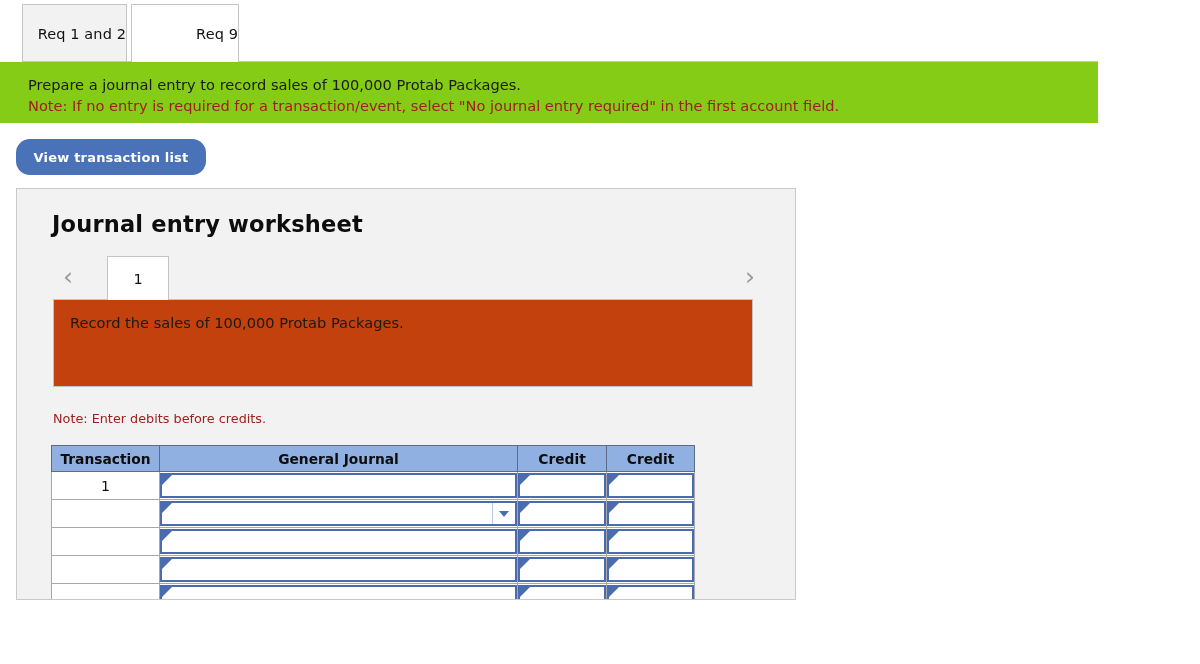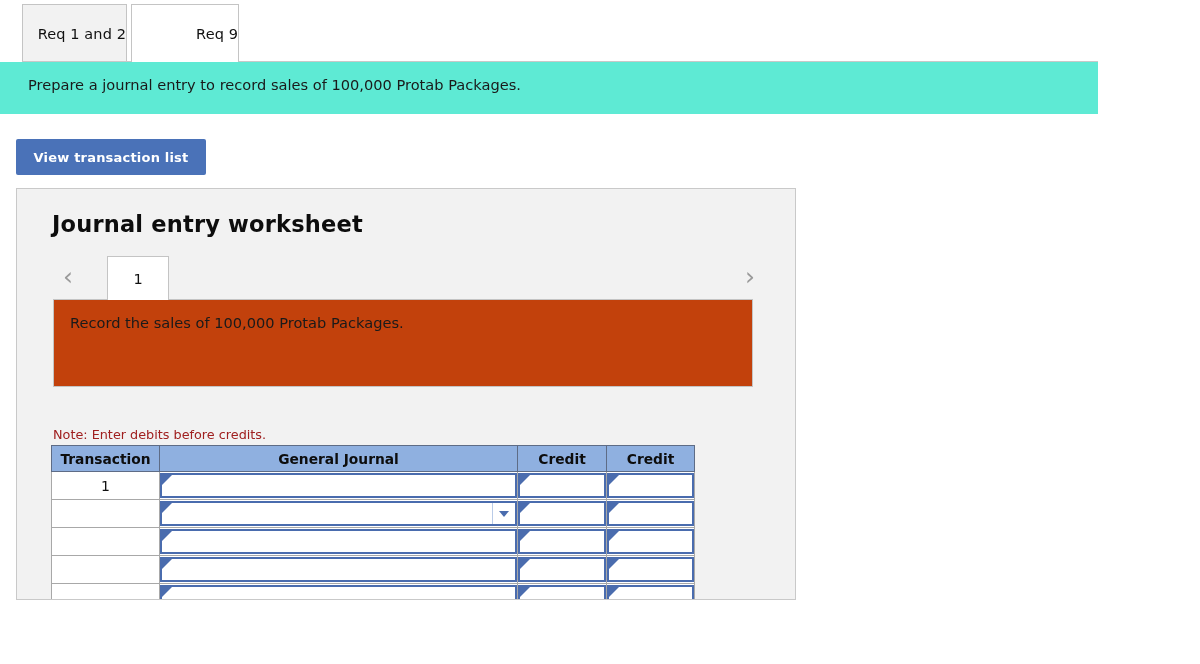--- a/index.html
+++ b/index.html
@@ -46,40 +46,40 @@
     border-color: #c4c4c4;
     z-index: 3;
   }
   #tab-0 { left: 22px;  width: 105px; }
   #tab-1 { left: 131px; width: 108px; }
 
   
   .banner {
     position: absolute;
     left: 0; top: 62px;
-    width: 1098px; height: 52px;
-    background: #5eead4;
+    width: 1098px; height: 61px;
+    background: #84cc16;
     padding: 12px 0 0 28px;
   }
   .banner-line {
     font-size: 14.6px;
     line-height: 21px;
     color: #1a1a1a;
     white-space: nowrap;
   }
   .banner-line.note { color: #a02020; }
 
   
   .view-btn {
     position: absolute;
     left: 16px; top: 139px;
     width: 190px; height: 36px;
     background: #4a72b8;
     border: none;
-    border-radius: 2px;
+    border-radius: 14px;
     color: #ffffff;
     font-family: "DejaVu Sans", "Liberation Sans", sans-serif;
     font-size: 13px;
     font-weight: bold;
     letter-spacing: .2px;
     cursor: pointer;
   }
 
   
   .panel {
@@ -146,21 +146,20 @@
   }
   .descbox-text {
     font-size: 14.6px;
     color: #1a1a1a;
   }
   .note-credits {
     position: absolute;
     left: 36px; top: 222px;
     font-size: 12.8px;
     color: #a02020;
-    margin-top: 16px;
   }
 
   
   .jtable {
     position: absolute;
     left: 34px; top: 256px;
     border-collapse: collapse;
     table-layout: fixed;
   }
   .jtable th {
@@ -232,20 +231,21 @@
     <span>Req 1 and 2</span>
   </div>
   <div class="tab active" id="tab-1">
     <span>Req 9</span>
   </div>
   <div class="tabstrip-line"></div>
 </div>
 
 <div class="banner">
   <div class="banner-line">Prepare a journal entry to record sales of 100,000 Protab Packages.</div>
+  <div class="banner-line note">Note: If no entry is required for a transaction/event, select "No journal entry required" in the first account field.</div>
 </div>
 
 <button class="view-btn">View transaction list</button>
 
 <div class="panel">
 
   <div class="panel-title">Journal entry worksheet</div>
 
   <div class="pager">
     <div class="chev" id="chev-prev">‹</div>

